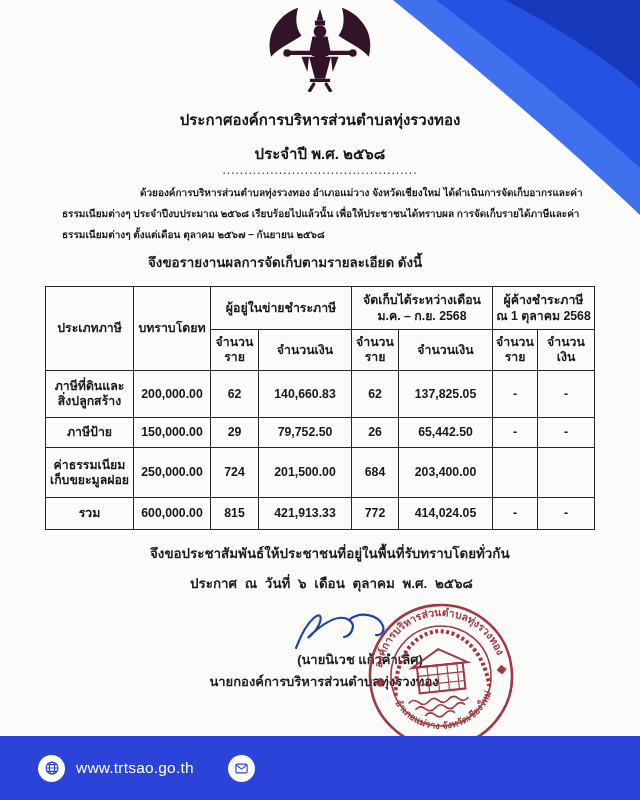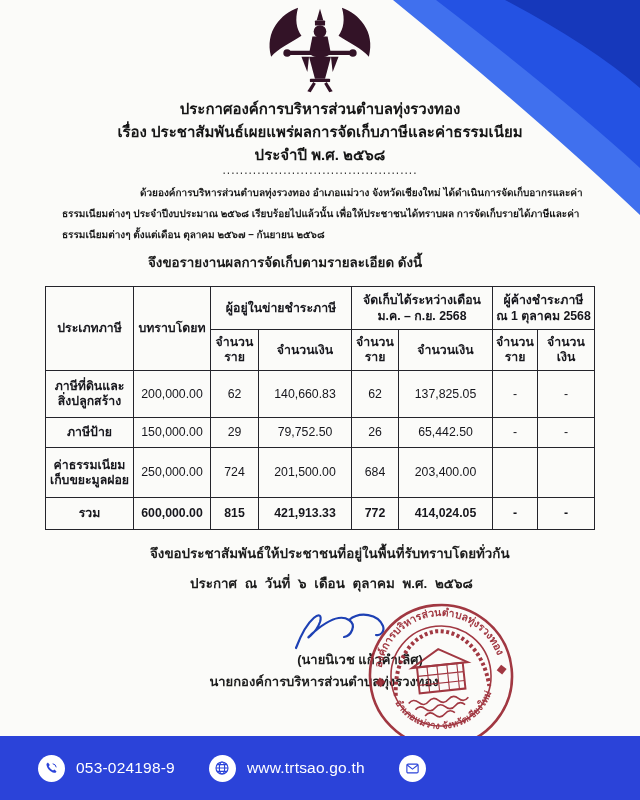--- a/index.html
+++ b/index.html
@@ -8,32 +8,32 @@
     background:#fbfbf9;
     font-family:"Liberation Sans","DejaVu Sans",sans-serif;
     color:#1c1c1c;
   }
   
   .corner-decor{position:absolute;top:0;left:0;width:640px;height:800px;pointer-events:none;}
   
   .garuda{position:absolute;top:6px;left:0;right:0;display:flex;justify-content:center;}
   
   .title-block{position:absolute;top:97px;left:0;right:0;text-align:center;}
-  .title-line{font-size:15px;font-weight:bold;color:#151515;line-height:23px;}
+  .title-line{font-size:15px;font-weight:bold;color:#151515;line-height:23px;margin-top:11px;}
   .divider-dots{position:absolute;top:163px;left:0;right:0;text-align:center;font-size:12px;letter-spacing:1px;color:#333;}
   
   .paragraph{position:absolute;top:182px;left:62px;width:522px;font-size:10px;line-height:21px;text-indent:78px;color:#1a1a1a;font-weight:600;}
   .table-intro{position:absolute;top:252px;left:148px;font-size:13.4px;font-weight:600;color:#1a1a1a;}
   
   table.report{position:absolute;top:286px;left:45px;width:549px;border-collapse:collapse;table-layout:fixed;}
   table.report th,table.report td{
     border:1.3px solid #24242b;font-size:12.3px;color:#16161c;
     text-align:center;vertical-align:middle;padding:1px 2px;font-weight:bold;line-height:15px;
   }
-  table.report td.num{font-weight:400;}
+  table.report td.num{font-weight:700;}
   tr.hr1 th{height:40px;}
   tr.hr2 th{height:38px;}
   tr.r1 td{height:44px;}
   tr.r2 td{height:27px;}
   tr.r3 td{height:47px;}
   tr.r4 td{height:29px;}
   .grp-l1,.grp-l2{display:block;line-height:16px;}
   
   .closing{position:absolute;top:543px;left:150px;font-size:13.4px;font-weight:600;}
   .announce{position:absolute;top:573px;left:190px;font-size:13.4px;font-weight:600;word-spacing:4px;text-align:center;}
@@ -79,21 +79,20 @@
         <path d="M83,58 L92,58 L85,76 Z"></path>
         <rect x="58" y="84" width="24" height="4" rx="1"></rect>
         <path d="M62,88 l-7,11 l4,1 l6,-10 Z"></path>
         <path d="M78,88 l7,11 l-4,1 l-6,-10 Z"></path>
       </g>
     </svg>
   </div>
 
   <div class="title-block">
     <div class="title-line">ประกาศองค์การบริหารส่วนตำบลทุ่งรวงทอง</div>
-    <div class="title-line">เรื่อง ประชาสัมพันธ์เผยแพร่ผลการจัดเก็บภาษีและค่าธรรมเนียม</div>
     <div class="title-line">ประจำปี พ.ศ. ๒๕๖๘</div>
   </div>
   <div class="divider-dots">.............................................</div>
 
   <div class="paragraph">ด้วยองค์การบริหารส่วนตำบลทุ่งรวงทอง อำเภอแม่วาง จังหวัดเชียงใหม่ ได้ดำเนินการจัดเก็บอากรและค่าธรรมเนียมต่างๆ ประจำปีงบประมาณ ๒๕๖๘ เรียบร้อยไปแล้วนั้น เพื่อให้ประชาชนได้ทราบผล การจัดเก็บรายได้ภาษีและค่าธรรมเนียมต่างๆ ตั้งแต่เดือน ตุลาคม ๒๕๖๗ – กันยายน ๒๕๖๘</div>
   <div class="table-intro">จึงขอรายงานผลการจัดเก็บตามรายละเอียด ดังนี้</div>
 
   <table class="report">
     <colgroup>
       <col style="width:88px">
@@ -203,29 +202,20 @@
       </text>
       <text font-size="9.5" font-weight="bold" font-family="Liberation Sans, sans-serif">
         <textPath href="#arcBot" startOffset="50%" text-anchor="middle">อำเภอแม่วาง จังหวัดเชียงใหม่</textPath>
       </text>
     </g>
   </svg>
 
   <div class="footer" style="background:#2b43d9;">
     <div class="contact">
       <span class="icon-circle">
-        <svg width="15" height="15" viewBox="0 0 24 24" fill="#2b43d9">
-          <path d="M6.6,2.8 C5,2.8 3.6,4.4 4,6.2 C5,12 10.5,17.6 16.3,18.8 C18.1,19.2 19.8,17.8 19.8,16.2 L16.6,13.6 L14.5,15.3 C11.9,14.2 8.7,11 7.6,8.4 L9.3,6.2 Z"></path>
-          <path d="M14.5,4.5 a6,6 0 0 1 5,5" stroke="#2b43d9" stroke-width="1.6" fill="none" stroke-linecap="round"></path>
-        </svg>
-      </span>
-      <span class="contact-text">053-024198-9</span>
-    </div>
-    <div class="contact">
-      <span class="icon-circle">
         <svg width="16" height="16" viewBox="0 0 24 24" fill="none" stroke="#2b43d9" stroke-width="1.7">
           <circle cx="12" cy="12" r="9"></circle>
           <ellipse cx="12" cy="12" rx="4" ry="9"></ellipse>
           <path d="M3,12 h18 M4.5,7 h15 M4.5,17 h15"></path>
         </svg>
       </span>
       <span class="contact-text">www.trtsao.go.th</span>
     </div>
     <div class="contact">
       <span class="icon-circle">

